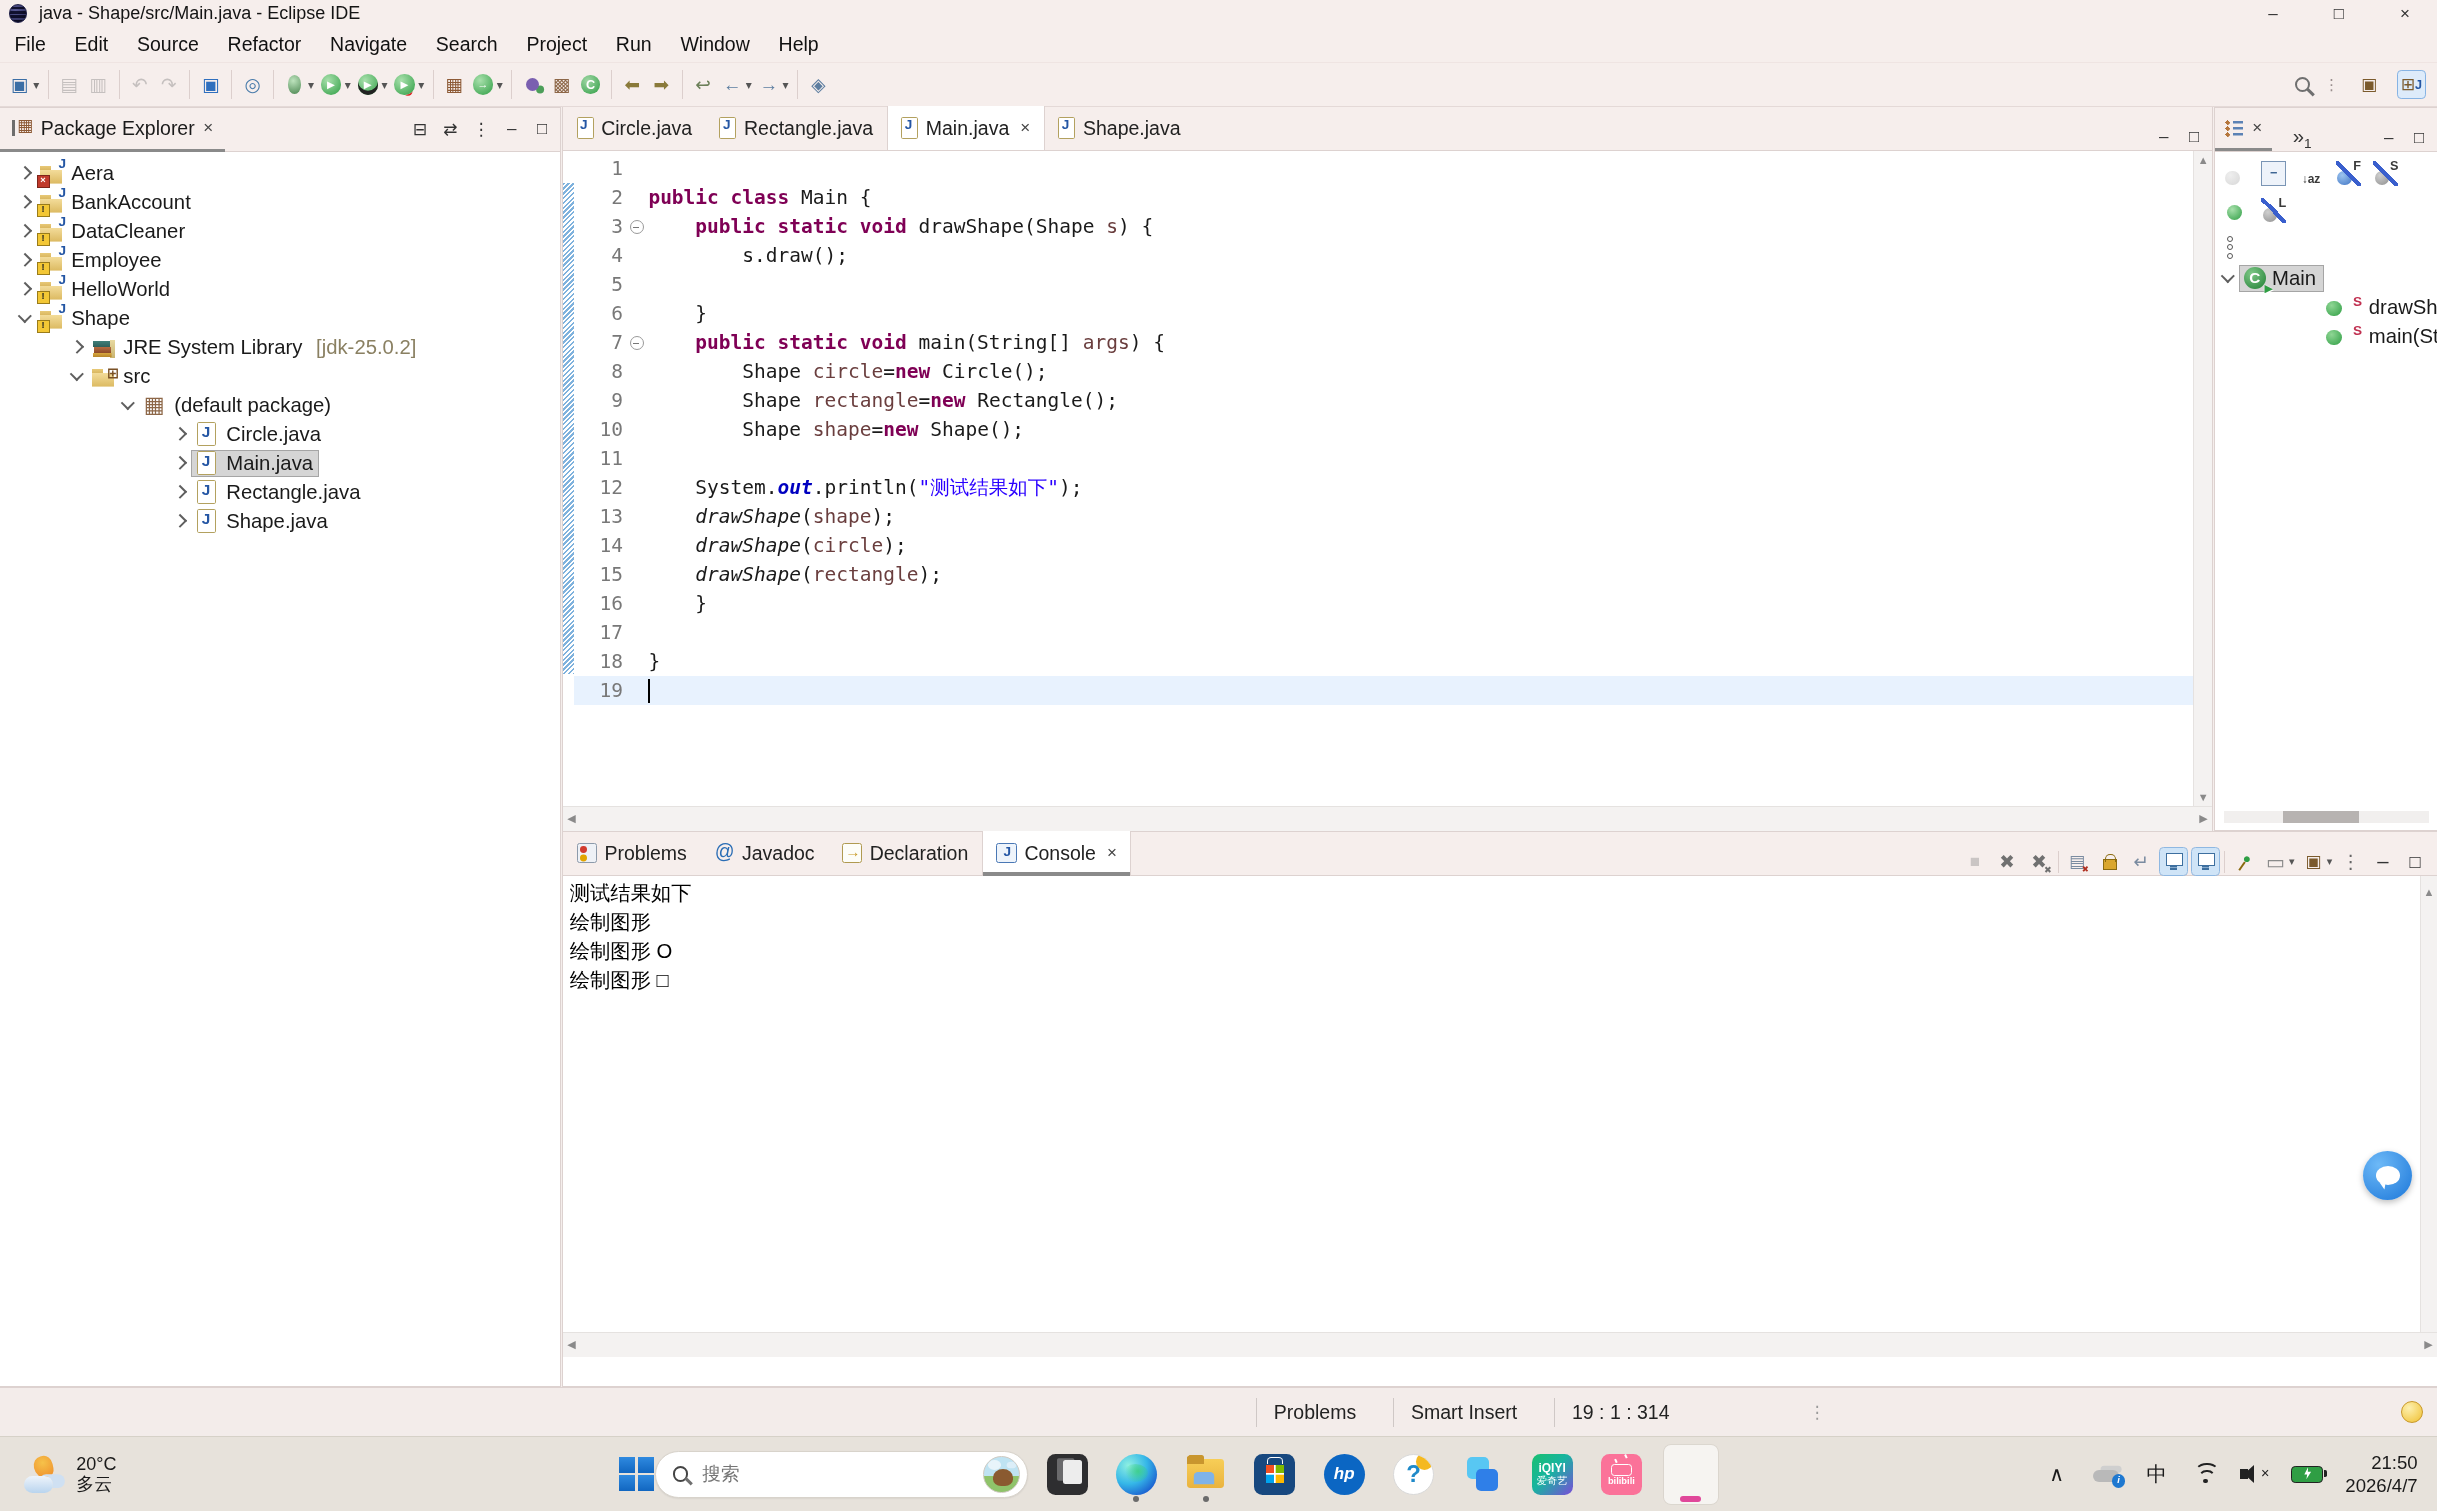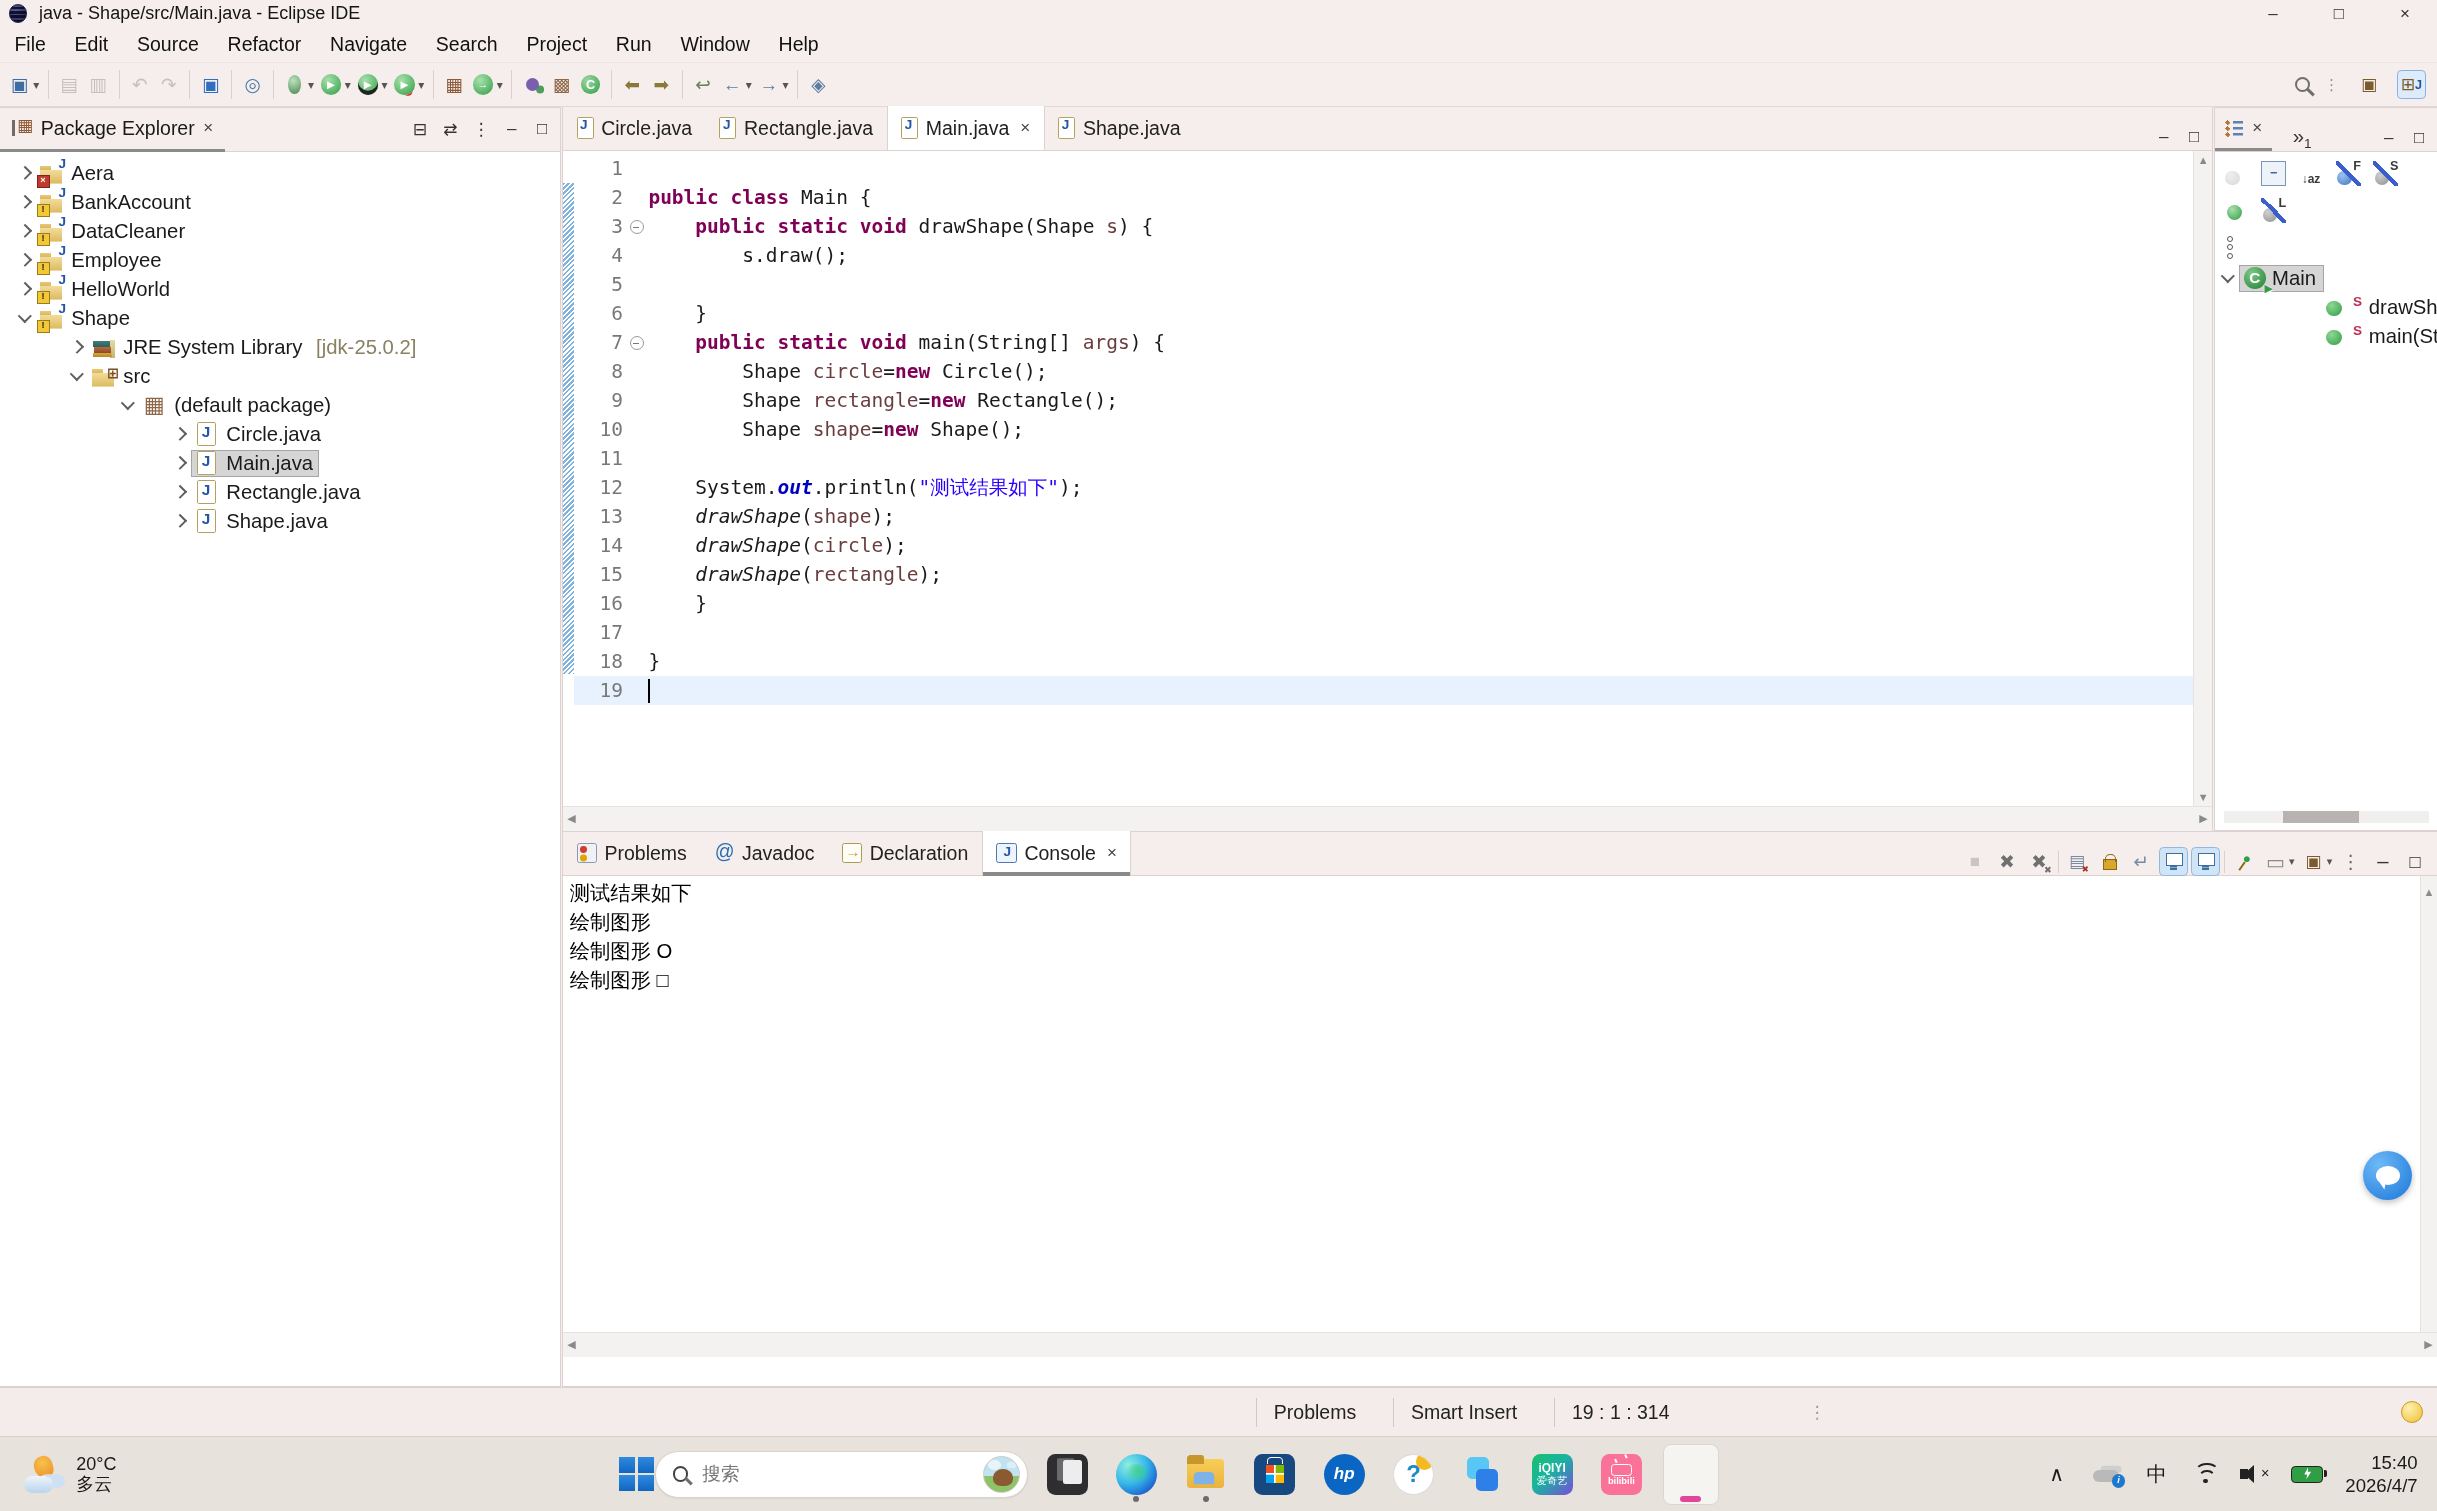--- a/index.html
+++ b/index.html
@@ -1130,21 +1130,21 @@
       </span>
     <span class="tray-i" data-name="volume-muted-icon">
         <span class="voli">
           <span class="x">×</span>
         </span>
       </span>
     <span class="tray-i" data-name="battery-icon">
         <span class="bati"></span>
       </span>
     <span id="clock" data-name="taskbar-clock">
-      <div data-name="tray-time">15:40</div>
+      <div data-name="tray-time">21:50</div>
       <div data-name="tray-date">2026/4/7</div>
     </span>
   </div>
 </div>
 
 <div id="chat-fab" data-name="assistant-chat-button">
     <span class="bub" data-name="chat-bubble-icon"></span>
   </div>
 
 

